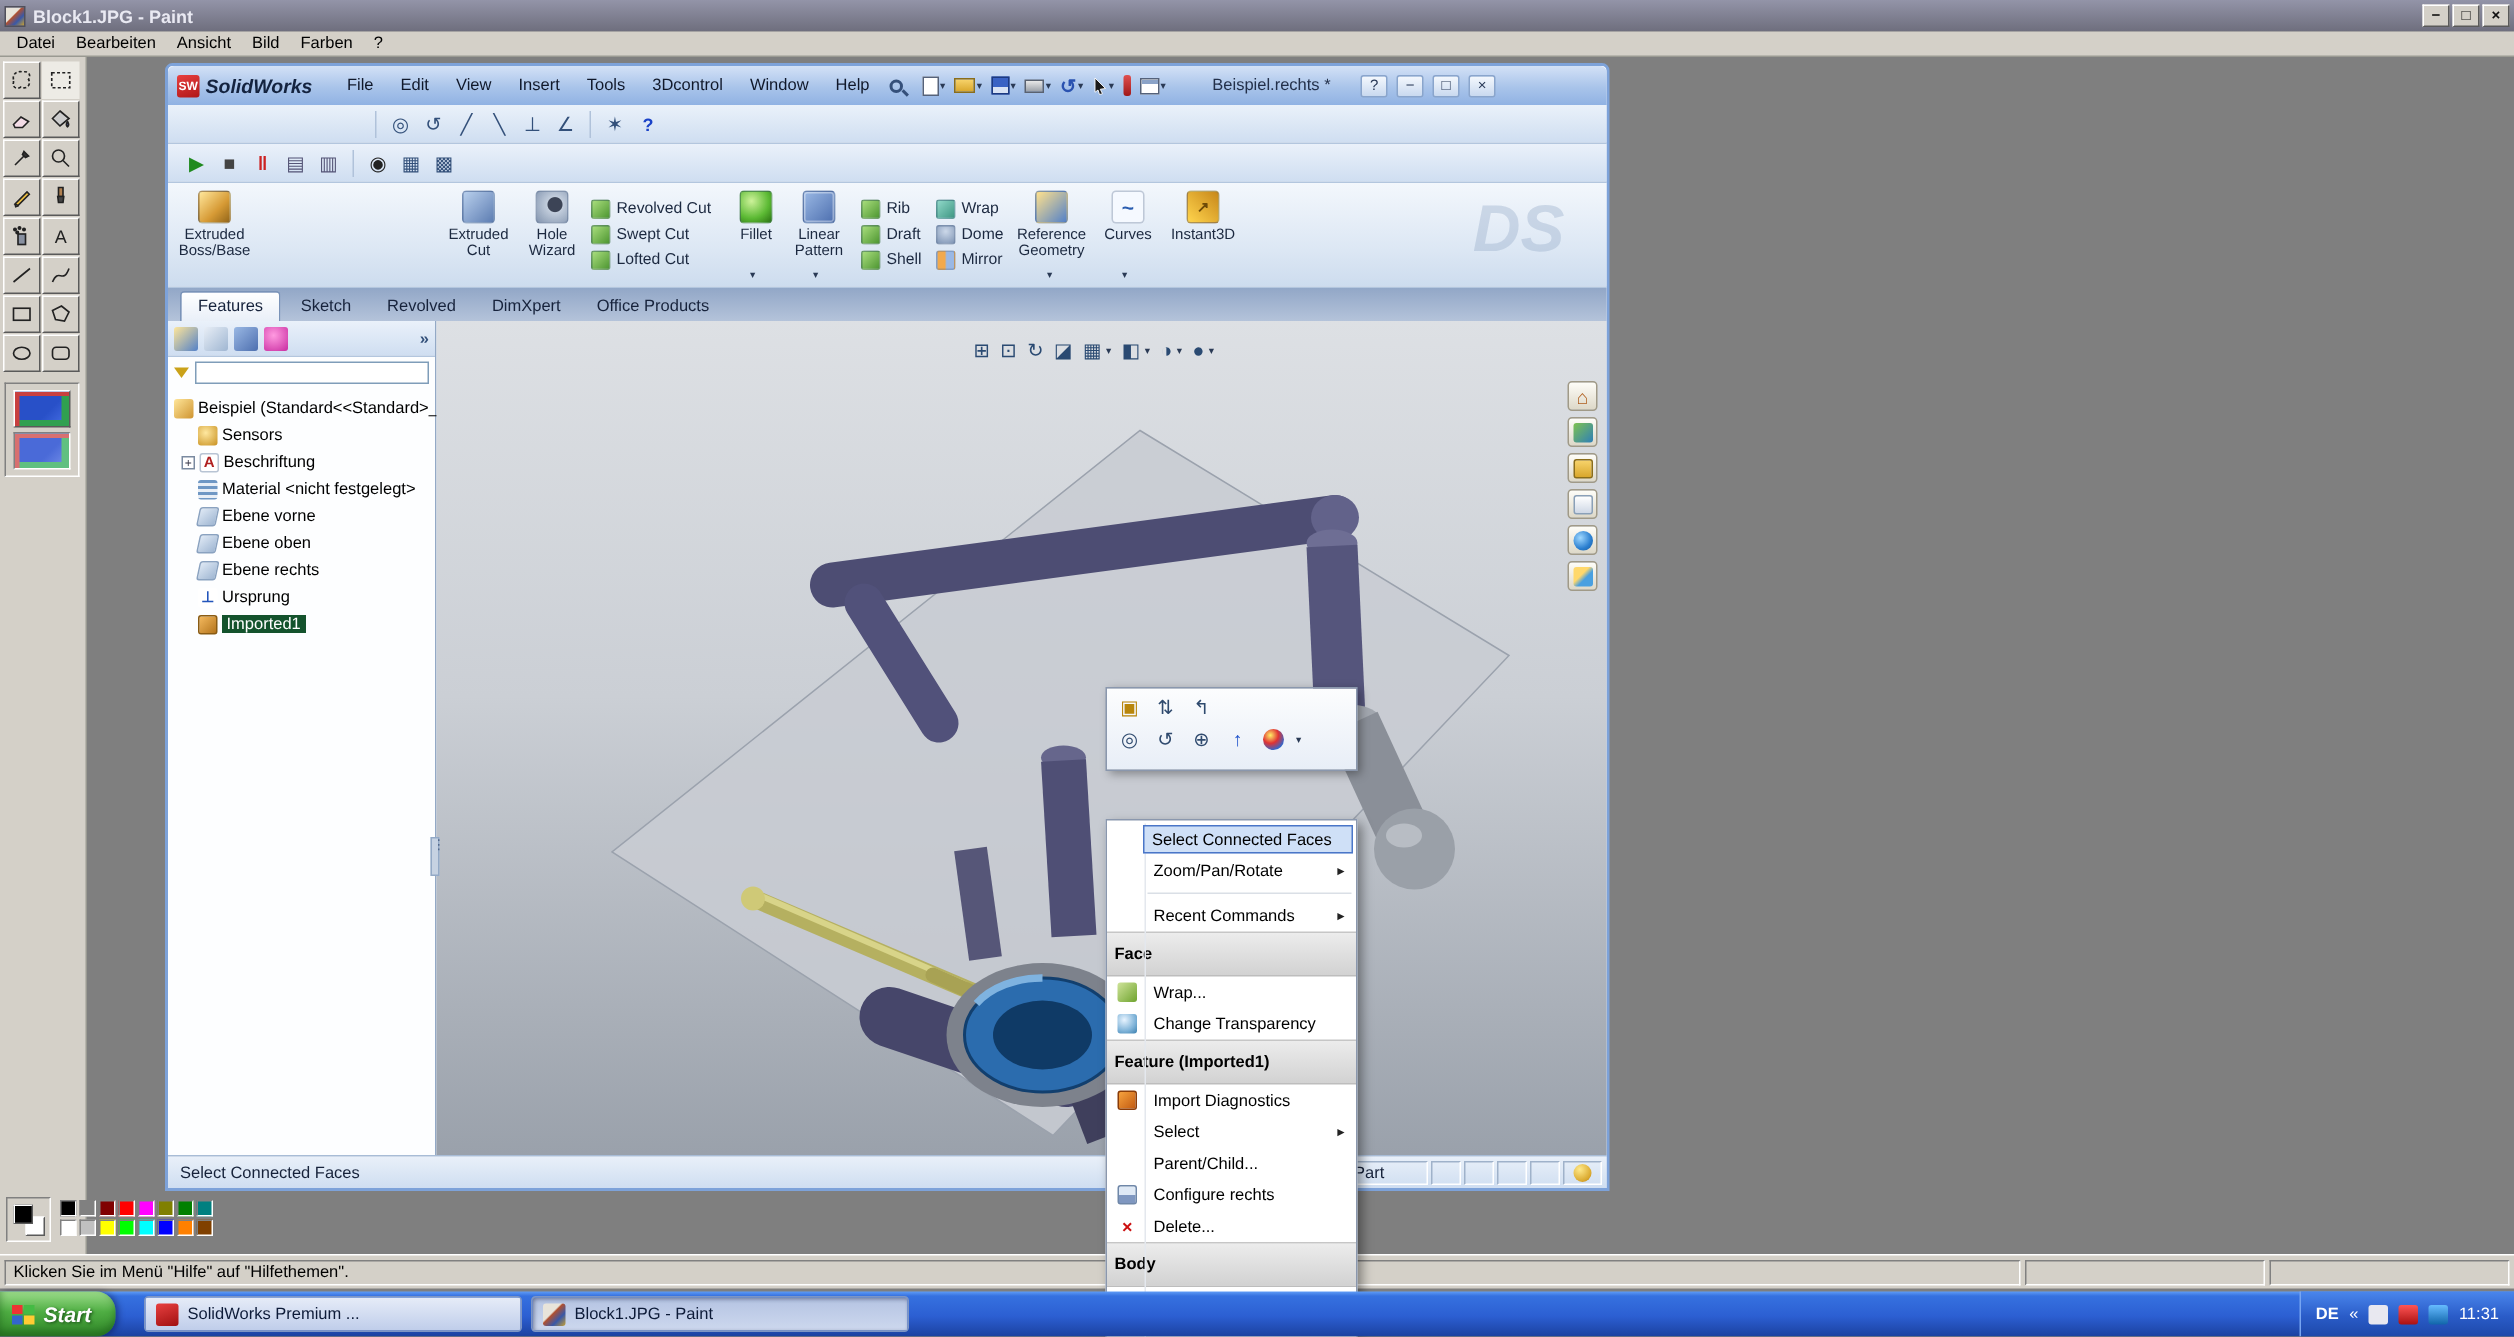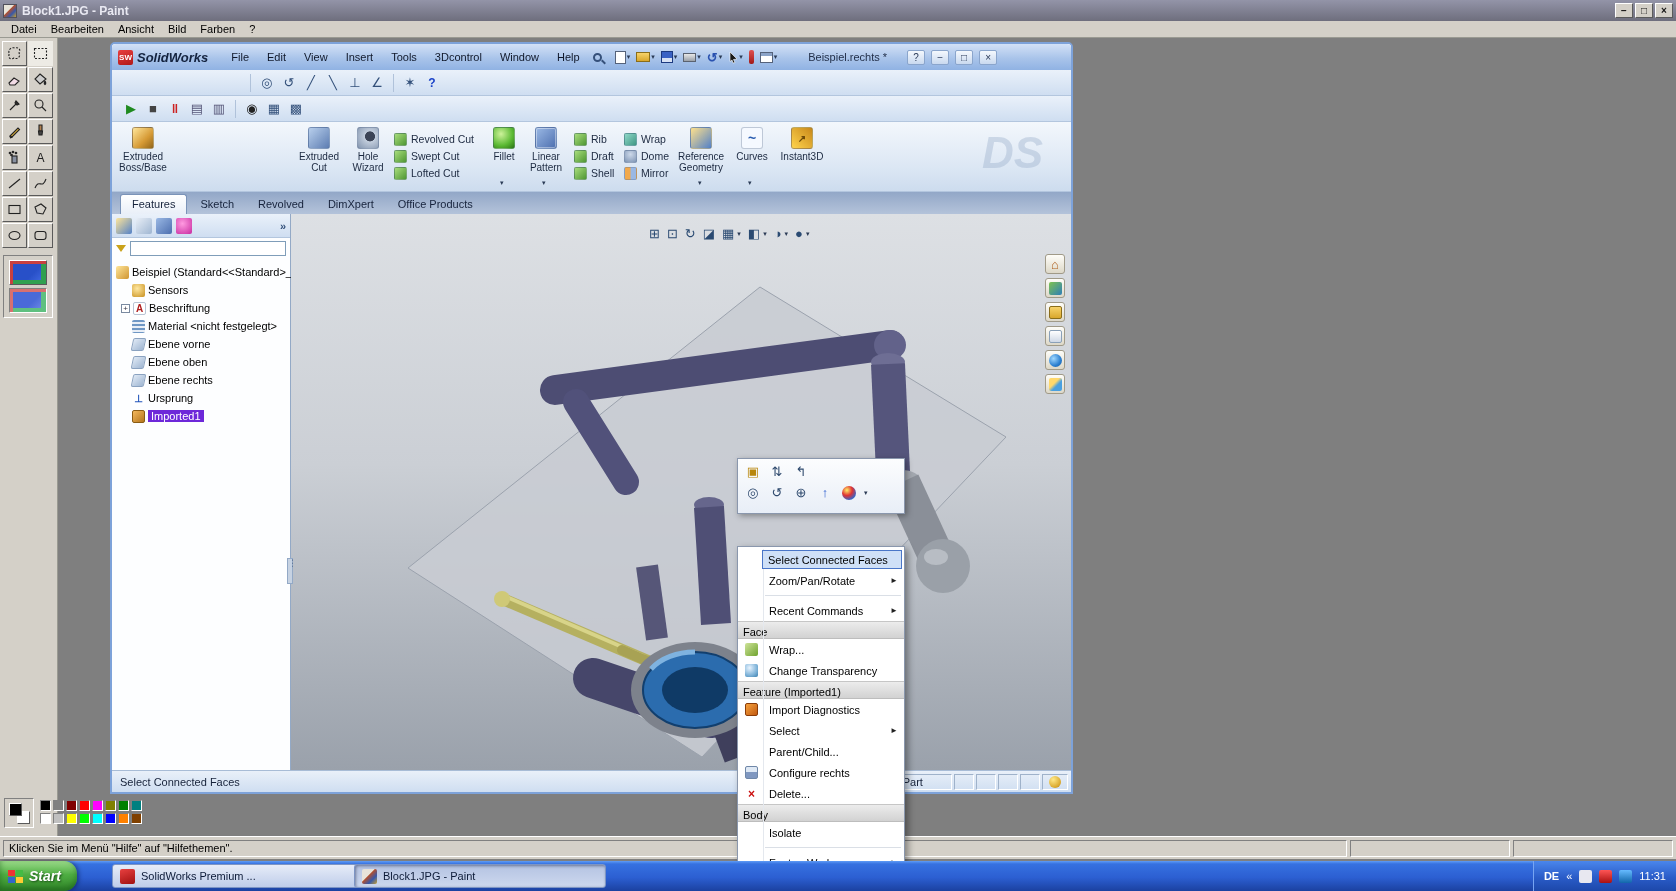--- a/index.html
+++ b/index.html
@@ -144,21 +144,21 @@
 .gold{color:#b8860b}
 .blue{color:#2255cc;font-weight:700}
 .ball{width:14px;height:14px;border-radius:50%;background:radial-gradient(circle at 35% 30%,#ffee66,#e03333 40%,#3366cc 75%,#109340)}
 .menu{background:#fff;border:1px solid #8a97ad;box-shadow:3px 3px 7px rgba(0,0,0,.4);padding:2px 0 3px;position:relative}
 .menu-gutterline{position:absolute;left:25px;top:2px;bottom:3px;width:1px;background:#e4e8ee}
 .mi{display:flex;align-items:center;height:21px;position:relative;padding-left:3px}
 .mic{width:21px;display:flex;align-items:center;justify-content:center;flex:0 0 21px}
 .mlabel{padding-left:7px;white-space:nowrap}
 .marrow{position:absolute;right:6px;font-size:8px;color:#222}
 .mhlbox{flex:1;height:19px;margin-right:2px;border:1px solid #4a76c8;display:flex;align-items:center;padding-left:5px;background:#cfe0f7}
-.mhead{height:18px;background:linear-gradient(#ececec,#d2d2d2);border-top:1px solid #c6c6c6;border-bottom:1px solid #bdbdbd;display:flex;align-items:flex-end;padding-left:5px;font-weight:400}
+.mhead{height:30px;background:linear-gradient(#ececec,#d2d2d2);border-top:1px solid #c6c6c6;border-bottom:1px solid #bdbdbd;display:flex;align-items:center;padding-left:5px;font-weight:700}
 .msep{height:1px;background:#dadfe6;margin:4px 3px 4px 27px}
 .mchev{display:flex;justify-content:center;padding:3px 0 1px;color:#445}
 .rot90{display:inline-block;transform:rotate(90deg);font-weight:700}
 .mii{width:13px;height:13px;border-radius:2px}
 .i-move{background:linear-gradient(135deg,#cfe49a,#6fa32e)}
 .i-transp{background:radial-gradient(circle at 35% 30%,#e8f4ff,#7fb3d8 60%,#3a7fae)}
 .i-diag{background:linear-gradient(135deg,#f6a23e,#c25a10);border:1px solid #8a3c08}
 .i-conf{background:linear-gradient(180deg,#dfe9f5 50%,#7f97c0 50%);border:1px solid #6f87a8}
 .mx{color:#cc1111;font-weight:700;font-size:12px}
 </style>
@@ -504,21 +504,21 @@
     <div class="trow" style="padding-left:20px">
       <span class="ti ti-plane"></span>
       <span>Ebene rechts</span>
     </div>
     <div class="trow" style="padding-left:20px">
       <span class="ti ti-origin">⊥</span>
       <span>Ursprung</span>
     </div>
     <div class="trow" style="padding-left:20px">
       <span class="ti ti-imp"></span>
-      <span class="sel-label" style="background: #6d28d9;">Imported1</span>
+      <span class="sel-label" style="background: #14532d;">Imported1</span>
     </div>
   </div>
 </div>
 
 <div class="abs vp" style="left:291px;top:214px;width:780px;height:556px"></div>
 
 <svg class="abs" style="left:291px;top:214px" width="780" height="556">
   <polygon points="469,73 715,223 411,543 117,354" fill="#c8ccd3" fill-opacity="0.88" stroke="#9ba2ad"></polygon>
   <line x1="264" y1="176" x2="599" y2="131" stroke="#4d4d73" stroke-width="30" stroke-linecap="round"></line>
   <ellipse cx="599" cy="131" rx="16" ry="15" fill="#62628a"></ellipse>
@@ -626,21 +626,21 @@
 <div class="abs taskbar" style="left:0;top:861px;width:1676px;height:30px;z-index:60">
   <div class="abs startbtn" style="left:0;top:0">
     <span class="flag">
         <i style="background:#e33"></i>
         <i style="background:#4b4"></i>
         <i style="background:#36c"></i>
         <i style="background:#fc3"></i>
       </span>
     <span>Start</span>
   </div>
-  <div class="abs task" style="left:112px;top:3px;width:252px">
+  <div class="abs task" style="left:96px;top:3px;width:252px">
     <span class="ticon ticon-sw"></span>
     <span>SolidWorks Premium ...</span>
   </div>
   <div class="abs task pressed" style="left:354px;top:3px;width:252px">
     <span class="ticon ticon-paint"></span>
     <span>Block1.JPG - Paint</span>
   </div>
   <div class="abs tray" style="right:0;top:0">
     <span style="font-weight:700">DE</span>
     <span>«</span>

